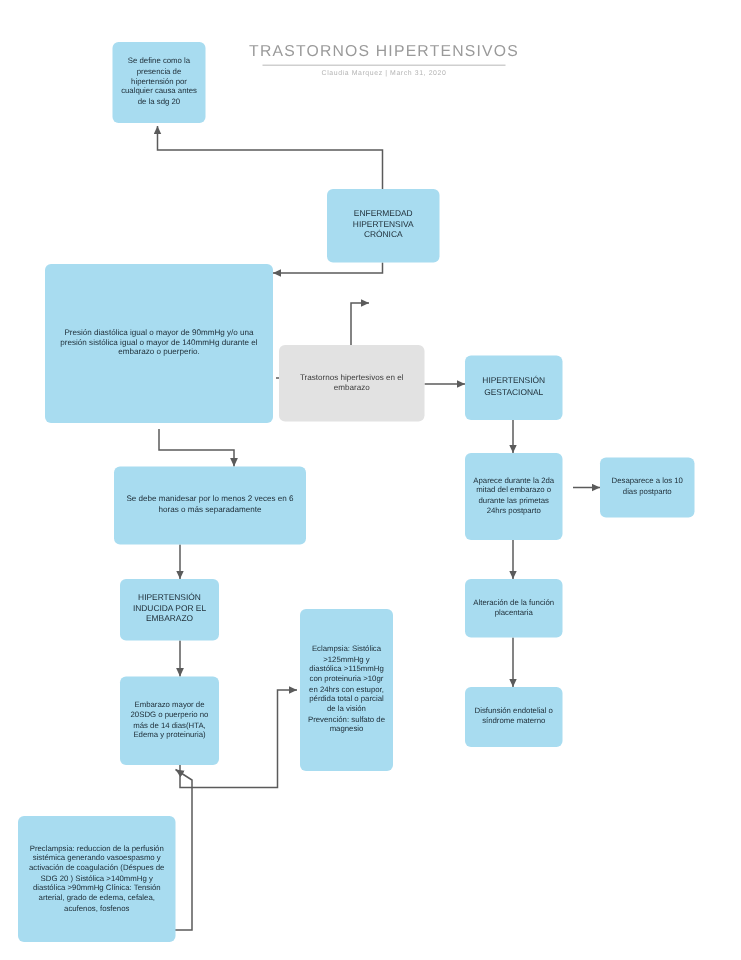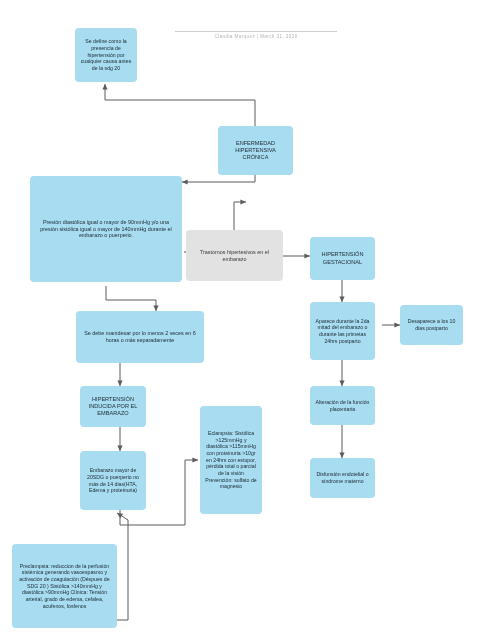--- a/index.html
+++ b/index.html
@@ -79,20 +79,21 @@
     stroke-width: 1;
     fill: none;
   }
 </style>
 </head>
 <body>
 
 <div id="canvas">
 
   <div class="title-wrap">
+    <div class="title">TRASTORNOS HIPERTENSIVOS</div>
     <div class="title-rule"></div>
     <div class="subtitle">Claudia Marquez  |  March 31, 2020</div>
   </div>
 
   <svg class="edges" viewBox="0 0 494 640">
     <defs>
       <marker id="ah" markerWidth="7" markerHeight="7" refX="5.6" refY="2.6" orient="auto">
         <path d="M0,0 L5.6,2.6 L0,5.2 z" fill="#5b5b5b"></path>
       </marker>
     </defs>

